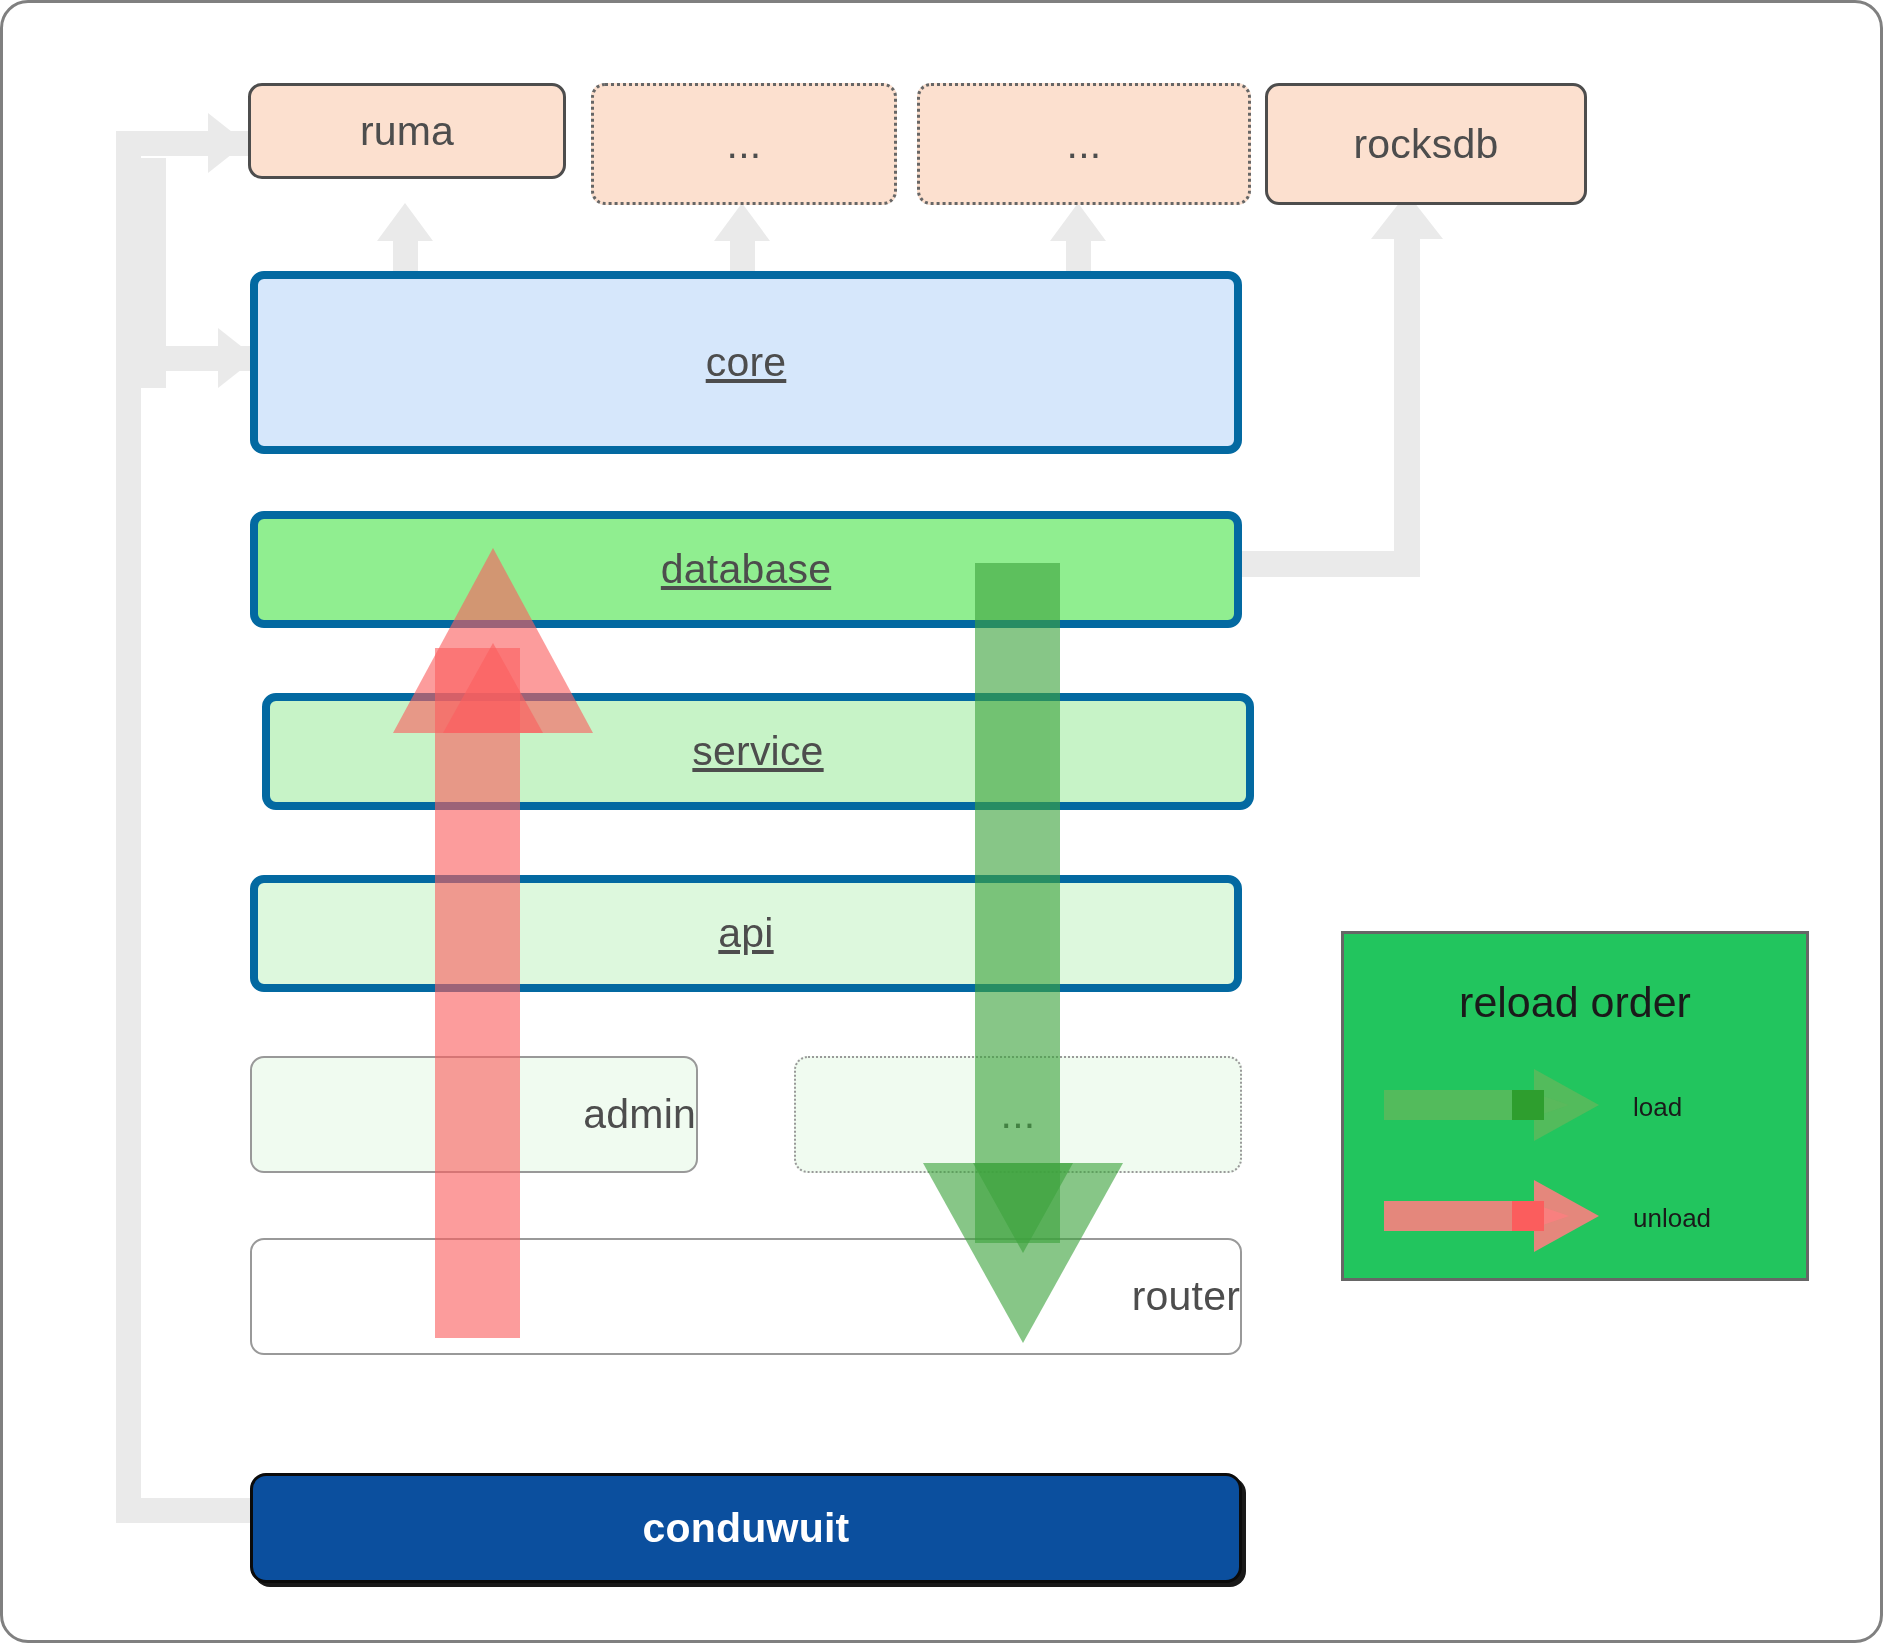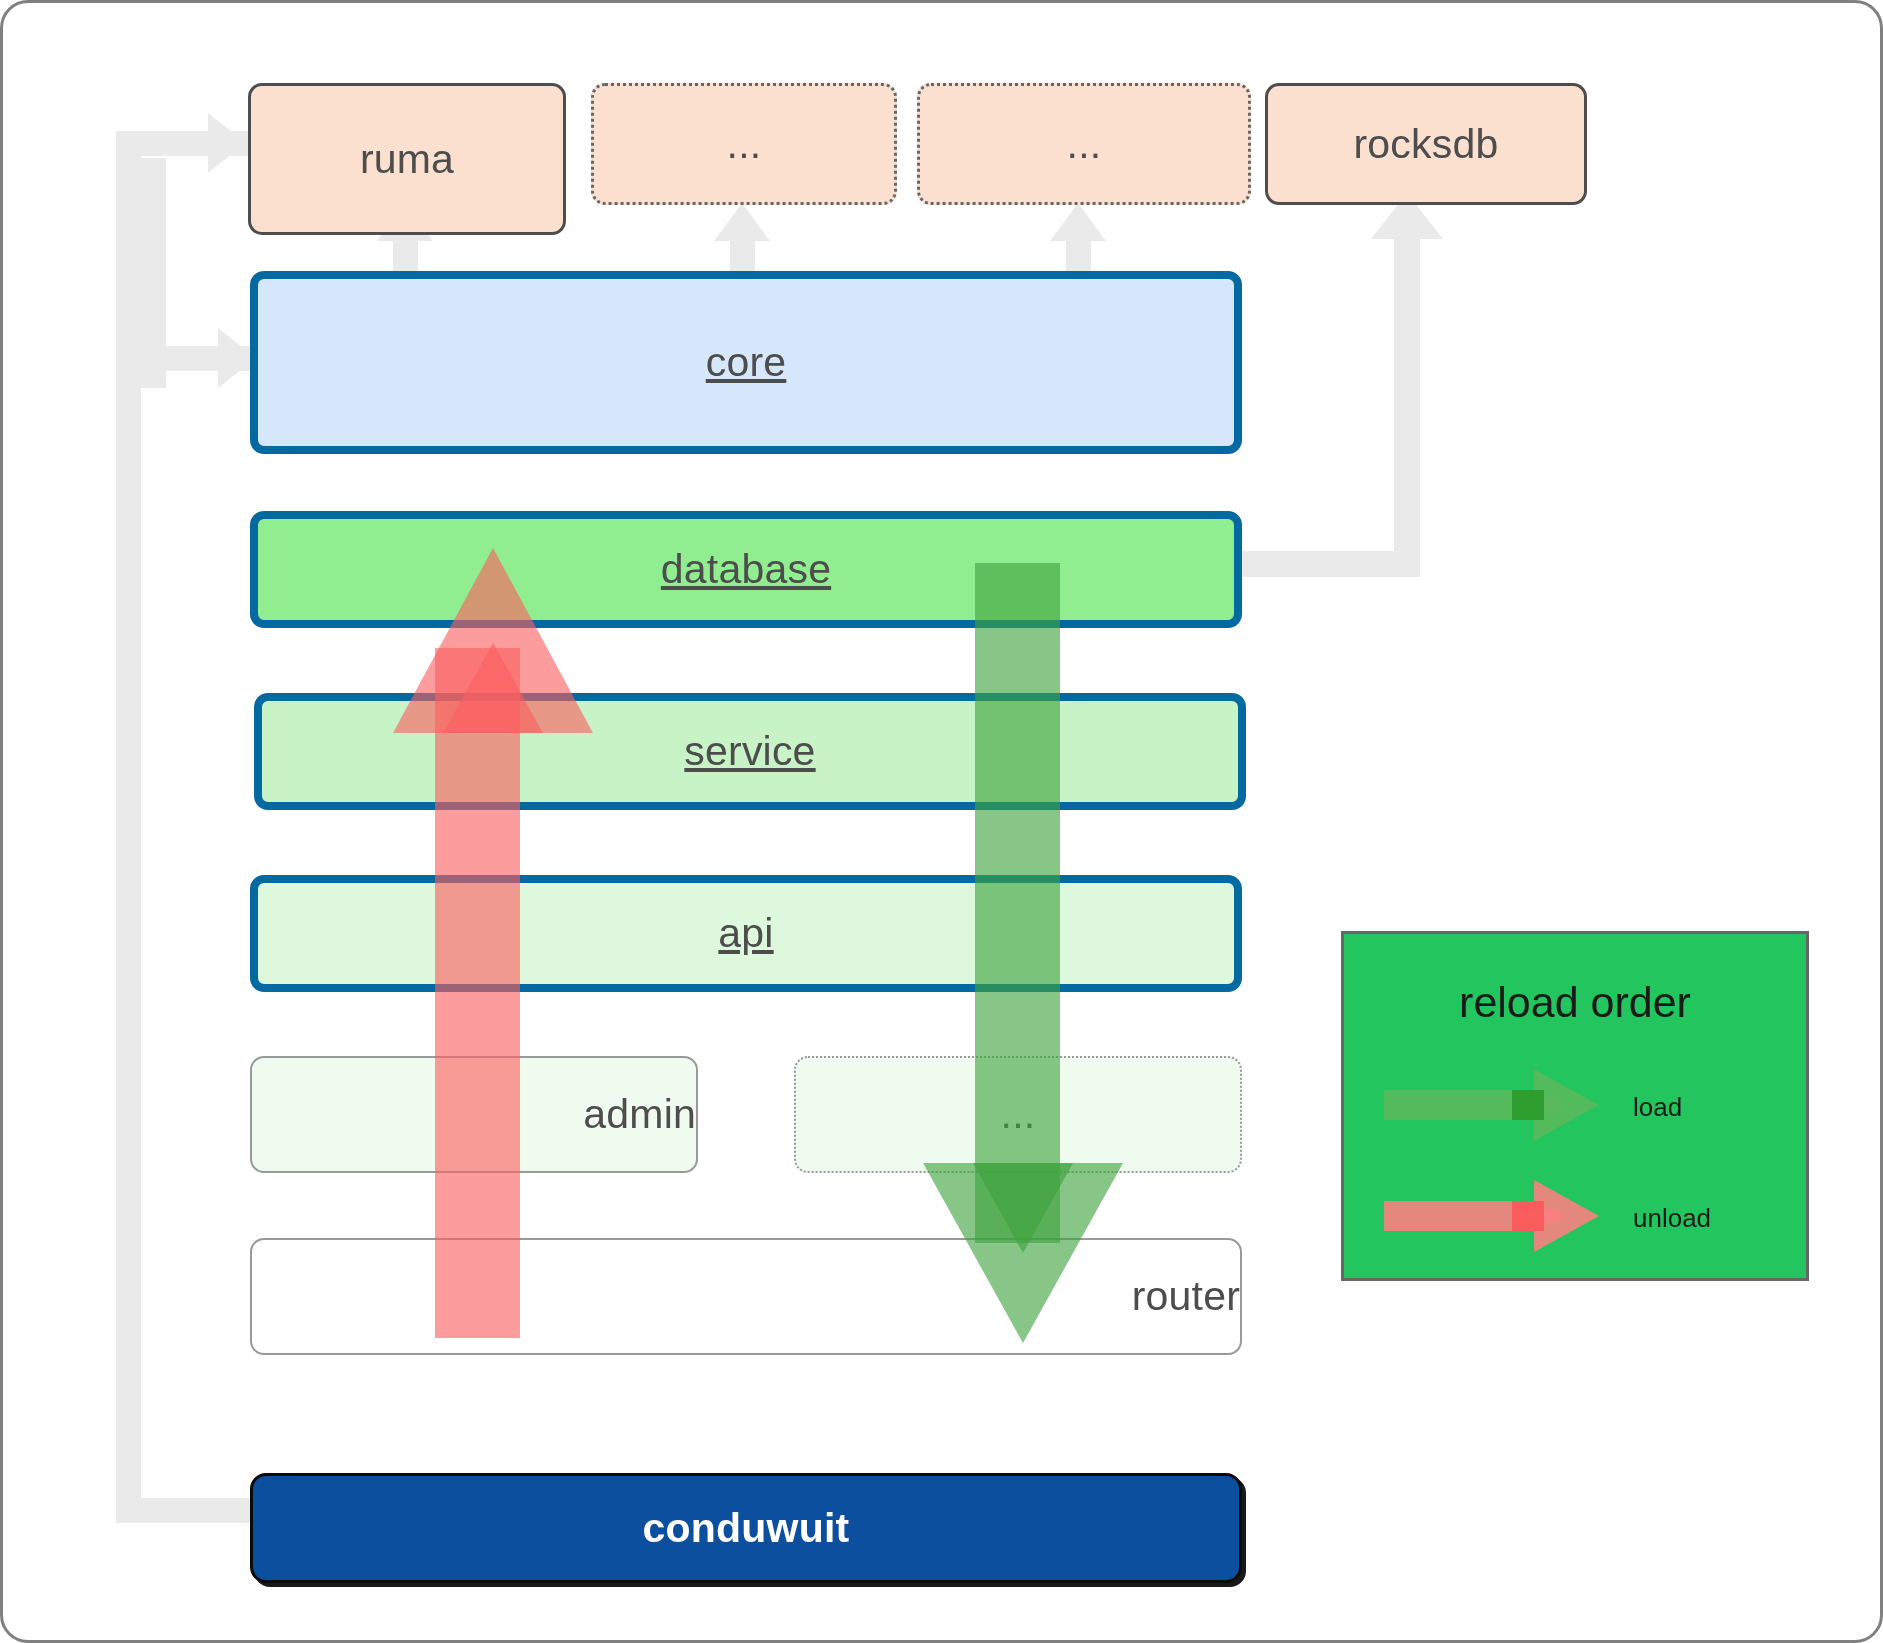--- a/index.html
+++ b/index.html
@@ -90,42 +90,42 @@
   <div class="gl" style="left:727px;top:222px;width:25px;height:60px;"></div>
   <div class="garrow up" style="left:711px;top:200px;"></div>
 
   <div class="gl" style="left:1063px;top:222px;width:25px;height:60px;"></div>
   <div class="garrow up" style="left:1047px;top:200px;"></div>
 
   <div class="gl" style="left:1230px;top:548px;width:180px;height:26px;"></div>
   <div class="gl" style="left:1391px;top:230px;width:26px;height:344px;"></div>
   <div class="garrow up big" style="left:1368px;top:190px;"></div>
 
-  <div class="box dark-edge" style="left:245px;top:80px;width:318px;height:152px;background:#fce0cf;">
+  <div class="box dark-edge" style="left:245px;top:80px;width:318px;height:96px;background:#fce0cf;">
     <span class="lbl">ruma</span>
   </div>
   <div class="box dotted" style="left:588px;top:80px;width:306px;height:122px;background:#fce0cf;">
     <span class="lbl">...</span>
   </div>
   <div class="box dotted" style="left:914px;top:80px;width:334px;height:122px;background:#fce0cf;">
     <span class="lbl">...</span>
   </div>
   <div class="box dark-edge" style="left:1262px;top:80px;width:322px;height:122px;background:#fce0cf;">
     <span class="lbl">rocksdb</span>
   </div>
 
   <div class="box solid" style="left:247px;top:268px;width:992px;height:183px;background:#d6e7fb;">
     <span class="lbl">core</span>
   </div>
 
   <div class="box solid" style="left:247px;top:508px;width:992px;height:117px;background:#90ee90;">
     <span class="lbl">database</span>
   </div>
 
-  <div class="box solid" style="left:251px;top:690px;width:992px;height:117px;background:#c7f3c7;">
+  <div class="box solid" style="left:259px;top:690px;width:992px;height:117px;background:#c7f3c7;">
     <span class="lbl">service</span>
   </div>
 
   <div class="box solid" style="left:247px;top:872px;width:992px;height:117px;background:#ddf8dd;">
     <span class="lbl">api</span>
   </div>
 
   <div class="box thin" style="left:247px;top:1053px;width:448px;height:117px;background:#f0fbf0;">
     <span class="lbl">admin</span>
   </div>

